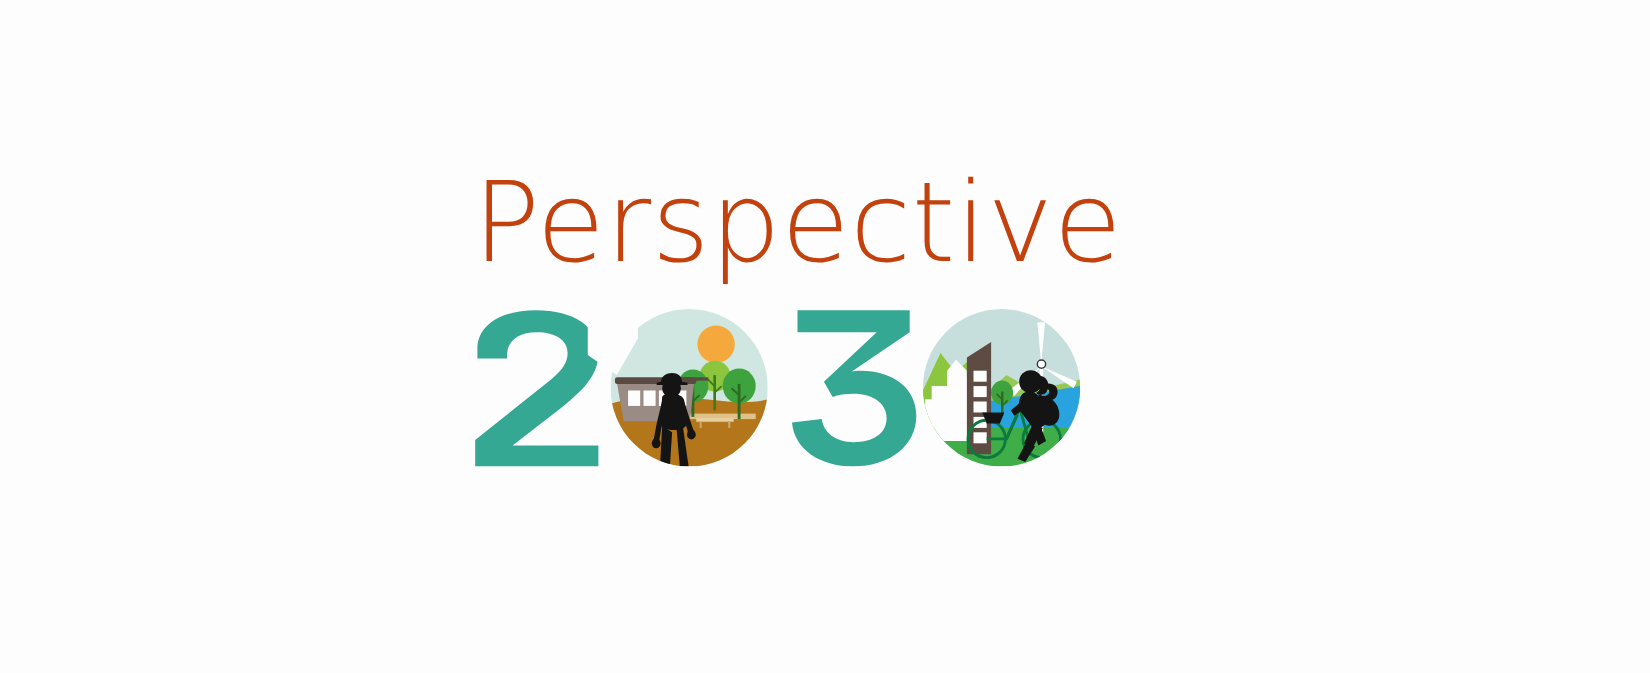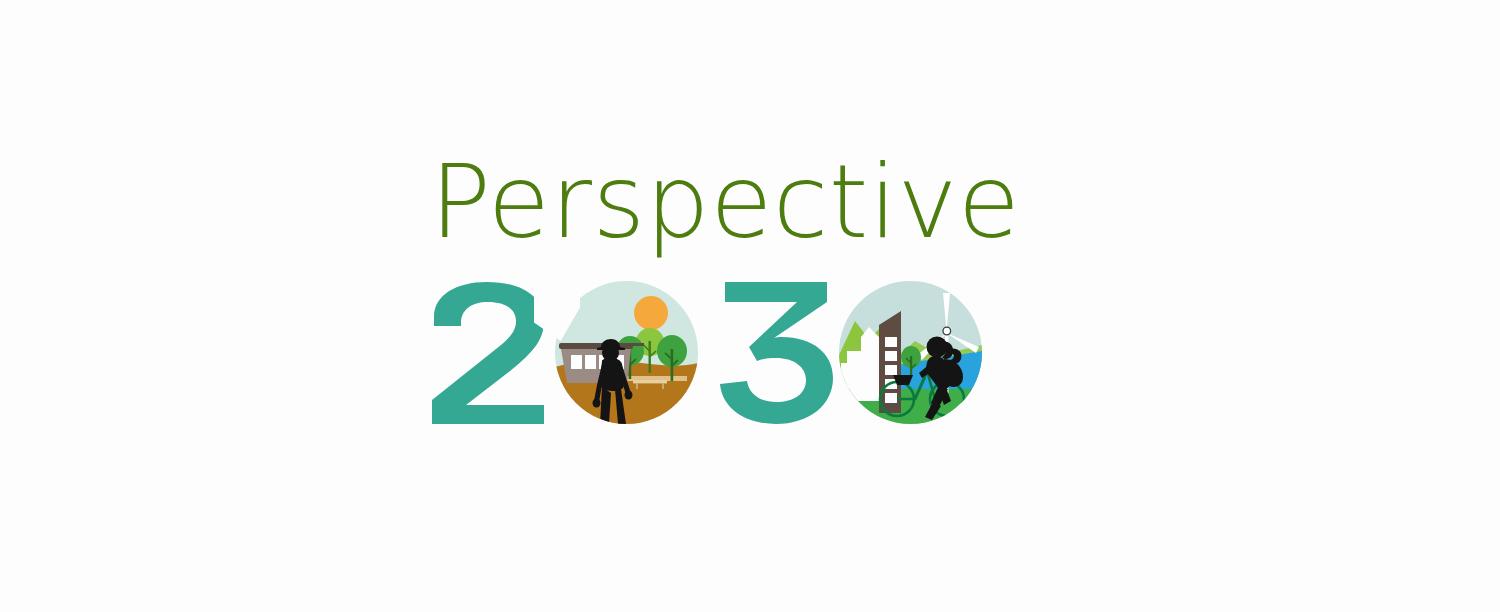--- a/index.html
+++ b/index.html
@@ -25,21 +25,21 @@
   #wordmark {
     position: absolute;
     left: 430px;
     top: 147px;
     width: 560px;
     height: 110px;
     font-family: "DejaVu Sans", "Liberation Sans", sans-serif;
     font-size: 101px;
     font-weight: 300;
     letter-spacing: 0.5px;
-    color: #4d7c0f;
+    color: #c2410c;
     line-height: 110px;
     white-space: nowrap;
     -webkit-font-smoothing: antialiased;
   }
 
   
   #numerals {
     position: absolute;
     left: 430px;
     top: 281px;

